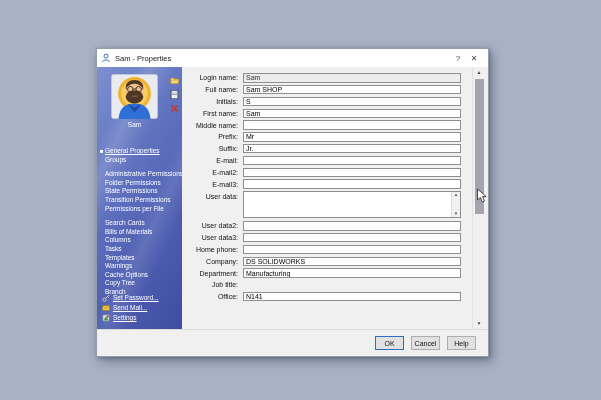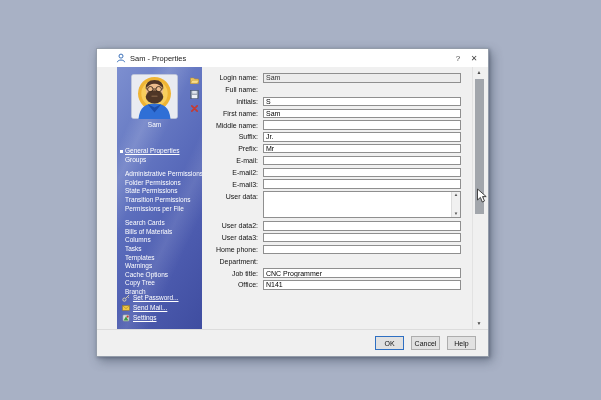--- a/index.html
+++ b/index.html
@@ -2,25 +2,25 @@
 <html><head>
 <meta charset="utf-8">
 <style>
   html,body{margin:0;padding:0;}
   .page{position:relative;width:601px;height:400px;background:#a8b1c5;overflow:hidden;
         font-family:"Liberation Sans",sans-serif;-webkit-font-smoothing:antialiased;}
   .dialog{position:absolute;left:96px;top:48px;width:393px;height:309px;background:#f0f0f0;
           border:1px solid #939ca9;box-sizing:border-box;display:flex;flex-direction:column;
           box-shadow:3px 4px 10px rgba(45,55,75,.45),1px 1px 3px rgba(45,55,75,.35);}
   
-  .titlebar{flex:0 0 18px;background:#ffffff;display:flex;align-items:center;padding:0 6px 0 19px;}
+  .titlebar{flex:0 0 18px;background:#ffffff;display:flex;align-items:center;padding:0 6px 0 4px;}
   .title-text{font-size:7.5px;color:#1a1a1a;margin-left:4px;flex:1;}
   .tb-btn{font-size:8px;color:#444;width:16px;text-align:center;cursor:default;}
   
-  .content{flex:1;display:flex;min-height:0;padding-left:20px;}
+  .content{flex:1;display:flex;min-height:0;}
   .sidebar{flex:0 0 85px;width:85px;position:relative;overflow:hidden;color:#fff;
            background:linear-gradient(125deg,#7d8fd0 0%,#6e81c7 18%,#5b6dbc 45%,#4c5bae 72%,#3f4da0 100%);}
   .sidebar::before{content:'';position:absolute;inset:0;pointer-events:none;
            background:linear-gradient(115deg,transparent 18%,rgba(255,255,255,.14) 26%,transparent 38%,transparent 55%,rgba(255,255,255,.10) 63%,transparent 74%);}
   .avatar-wrap{position:relative;height:58px;margin-top:7px;}
   .avatar{position:absolute;left:14px;top:0;width:47px;height:45px;}
   .avatar-label{position:absolute;left:14px;top:47px;width:47px;text-align:center;font-size:6.5px;color:#fff;}
   .side-icons{position:absolute;right:3px;top:2px;display:flex;flex-direction:column;gap:5px;}
   .side-icon{width:9px;height:9px;display:block;}
   .nav{position:relative;margin-top:15px;padding-left:8px;}
@@ -172,40 +172,41 @@
       </div>
 
       <div class="form-area">
         <div class="rows">
             <div class="row">
               <span class="lbl">Login name:</span>
               <input class="fld gray" spellcheck="false" readonly="" value="Sam" style="">
             </div>
             <div class="row">
               <span class="lbl">Full name:</span>
+              <input class="fld" spellcheck="false" value="Sam SHOP" style="">
             </div>
             <div class="row">
               <span class="lbl">Initials:</span>
               <input class="fld" spellcheck="false" value="S" style="">
             </div>
             <div class="row">
               <span class="lbl">First name:</span>
               <input class="fld" spellcheck="false" value="Sam" style="">
             </div>
             <div class="row">
               <span class="lbl">Middle name:</span>
               <input class="fld" spellcheck="false" style="">
             </div>
             <div class="row">
+              <span class="lbl">Prefix:</span>
+              <input class="fld" spellcheck="false" value="Mr" style="">
+            </div>
+            <div class="row">
               <span class="lbl">Suffix:</span>
               <input class="fld" spellcheck="false" value="Jr." style="">
-            </div>
-            <div class="row">
-              <span class="lbl">Prefix:</span>
-              <input class="fld" spellcheck="false" value="Mr" style="">
             </div>
             <div class="row">
               <span class="lbl">E-mail:</span>
               <input class="fld" spellcheck="false" style="">
             </div>
             <div class="row">
               <span class="lbl">E-mail2:</span>
               <input class="fld" spellcheck="false" style="">
             </div>
             <div class="row">
@@ -227,25 +228,29 @@
             </div>
             <div class="row">
               <span class="lbl">User data3:</span>
               <input class="fld" spellcheck="false" style="">
             </div>
             <div class="row">
               <span class="lbl">Home phone:</span>
               <input class="fld" spellcheck="false" style="">
             </div>
             <div class="row">
+              <span class="lbl">Company:</span>
+              <input class="fld" spellcheck="false" value="DS SOLIDWORKS" style="">
+            </div>
+            <div class="row">
               <span class="lbl">Department:</span>
+              <input class="fld" spellcheck="false" value="Manufacturing" style="">
             </div>
             <div class="row">
               <span class="lbl">Job title:</span>
-              <input class="fld" spellcheck="false" value="CNC Programmer" style="">
             </div>
             <div class="row">
               <span class="lbl">Office:</span>
               <input class="fld" spellcheck="false" value="N141" style="">
             </div>
           </div>
         <div class="scrollbar">
           <div class="sb-arrow sb-up">▲</div>
           <div class="sb-thumb"></div>
           <div class="sb-arrow sb-down">▼</div>

